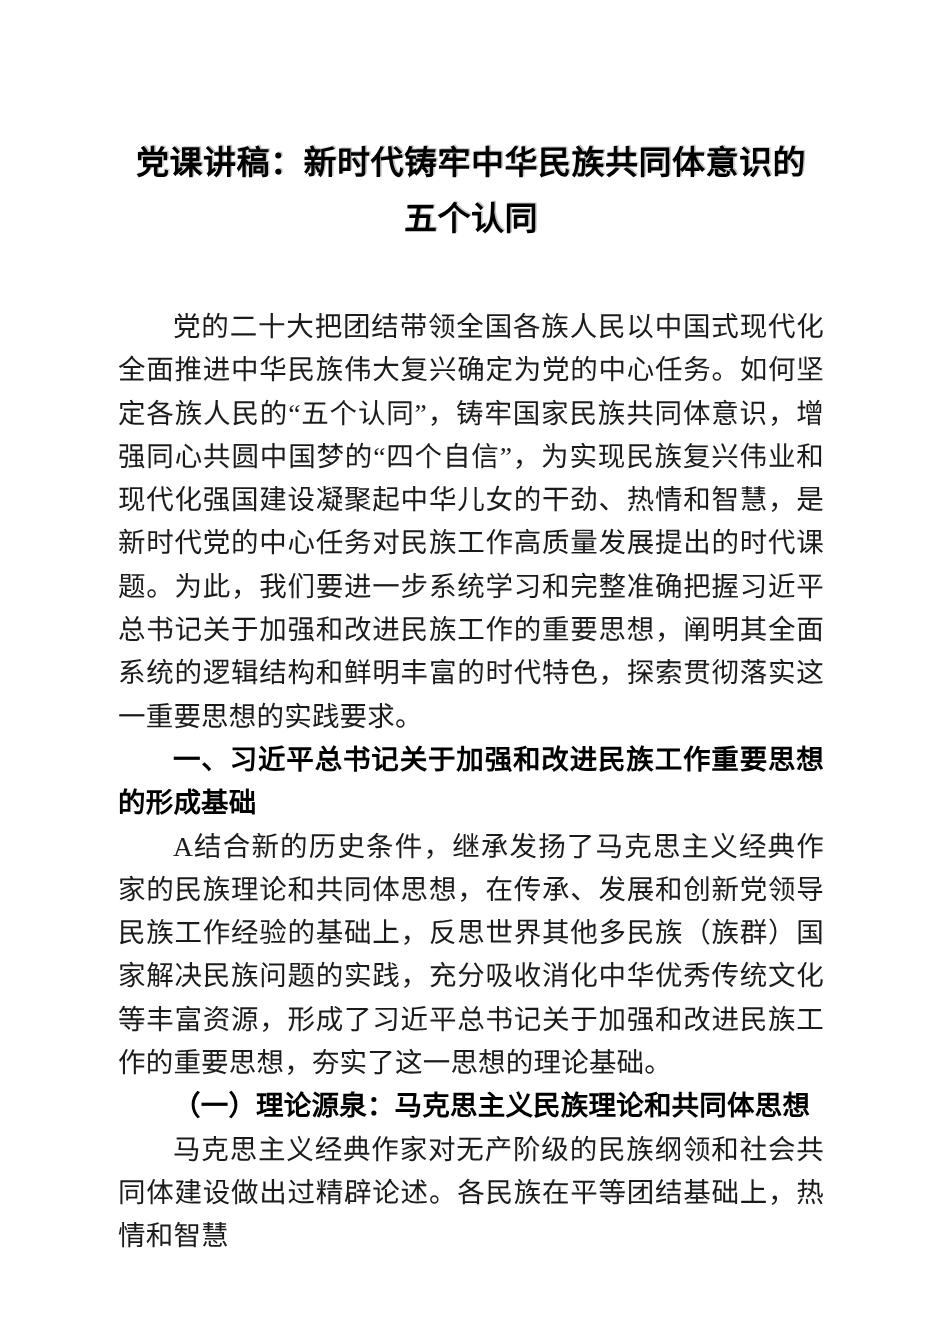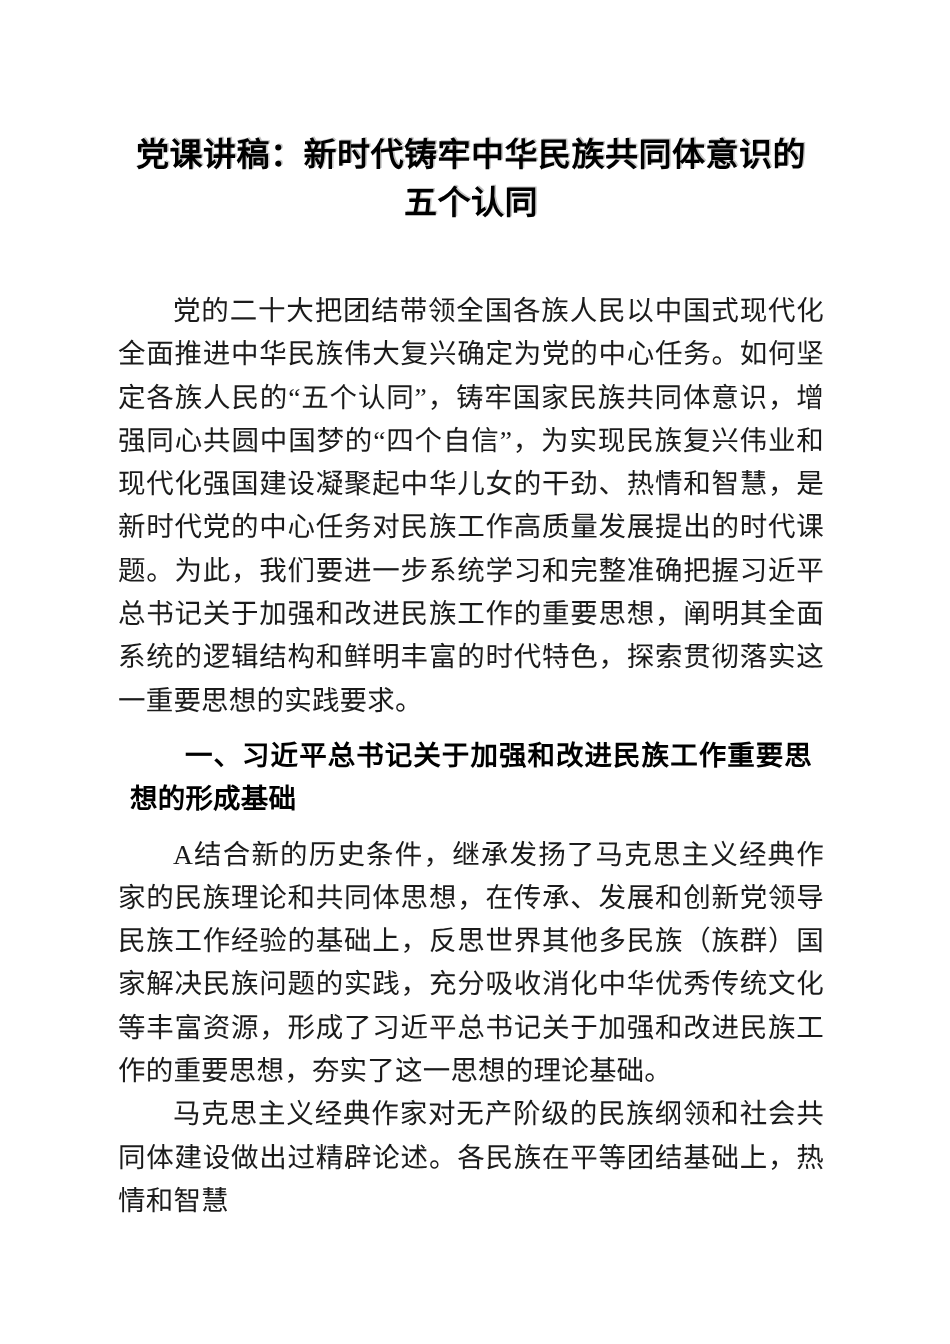--- a/index.html
+++ b/index.html
@@ -39,20 +39,21 @@
     font-size: 33px;
     line-height: 48px;
     text-align: center;
     letter-spacing: 0.5px;
     color: #000000;
     text-shadow: 1.5px -1px 0 rgba(150,150,150,0.55);
     padding-top: 131px;
   }
   .doc-title .tline {
     display: block;
+    margin-top: 8px;
   }
 
   
   .para {
     margin: 0;
     font-family: "Liberation Serif", "DejaVu Serif", serif;
     font-size: 27.5px;
     line-height: 43.3px;
     text-align: justify;
     text-align-last: left;
@@ -62,21 +63,21 @@
     letter-spacing: 0.2px;
     word-break: break-all;
   }
 
   .para.first-body {
     margin-top: 62px;
   }
 
   
   .h-major {
-    margin: 12px;
+    margin: 0;
     font-family: "Liberation Sans", "DejaVu Sans", sans-serif;
     font-weight: 700;
     font-size: 27.5px;
     line-height: 43.3px;
     text-align: justify;
     text-align-last: left;
     text-indent: 2em;
     color: #000000;
     letter-spacing: 0.2px;
     word-break: break-all;
@@ -105,17 +106,18 @@
       <span class="tline">党课讲稿：新时代铸牢中华民族共同体意识的</span>
       <span class="tline">五个认同</span>
     </h1>
 
     <p class="para first-body">党的二十大把团结带领全国各族人民以中国式现代化全面推进中华民族伟大复兴确定为党的中心任务。如何坚定各族人民的“五个认同”，铸牢国家民族共同体意识，增强同心共圆中国梦的“四个自信”，为实现民族复兴伟业和现代化强国建设凝聚起中华儿女的干劲、热情和智慧，是新时代党的中心任务对民族工作高质量发展提出的时代课题。为此，我们要进一步系统学习和完整准确把握习近平总书记关于加强和改进民族工作的重要思想，阐明其全面系统的逻辑结构和鲜明丰富的时代特色，探索贯彻落实这一重要思想的实践要求。</p>
 
     <p class="h-major">一、习近平总书记关于加强和改进民族工作重要思想的形成基础</p>
 
     <p class="para">A结合新的历史条件，继承发扬了马克思主义经典作家的民族理论和共同体思想，在传承、发展和创新党领导民族工作经验的基础上，反思世界其他多民族（族群）国家解决民族问题的实践，充分吸收消化中华优秀传统文化等丰富资源，形成了习近平总书记关于加强和改进民族工作的重要思想，夯实了这一思想的理论基础。</p>
 
+    <p class="h-minor">（一）理论源泉：马克思主义民族理论和共同体思想</p>
 
     <p class="para">马克思主义经典作家对无产阶级的民族纲领和社会共同体建设做出过精辟论述。各民族在平等团结基础上，热情和智慧</p>
 
   </div>
 </div>
 
 </body></html>

